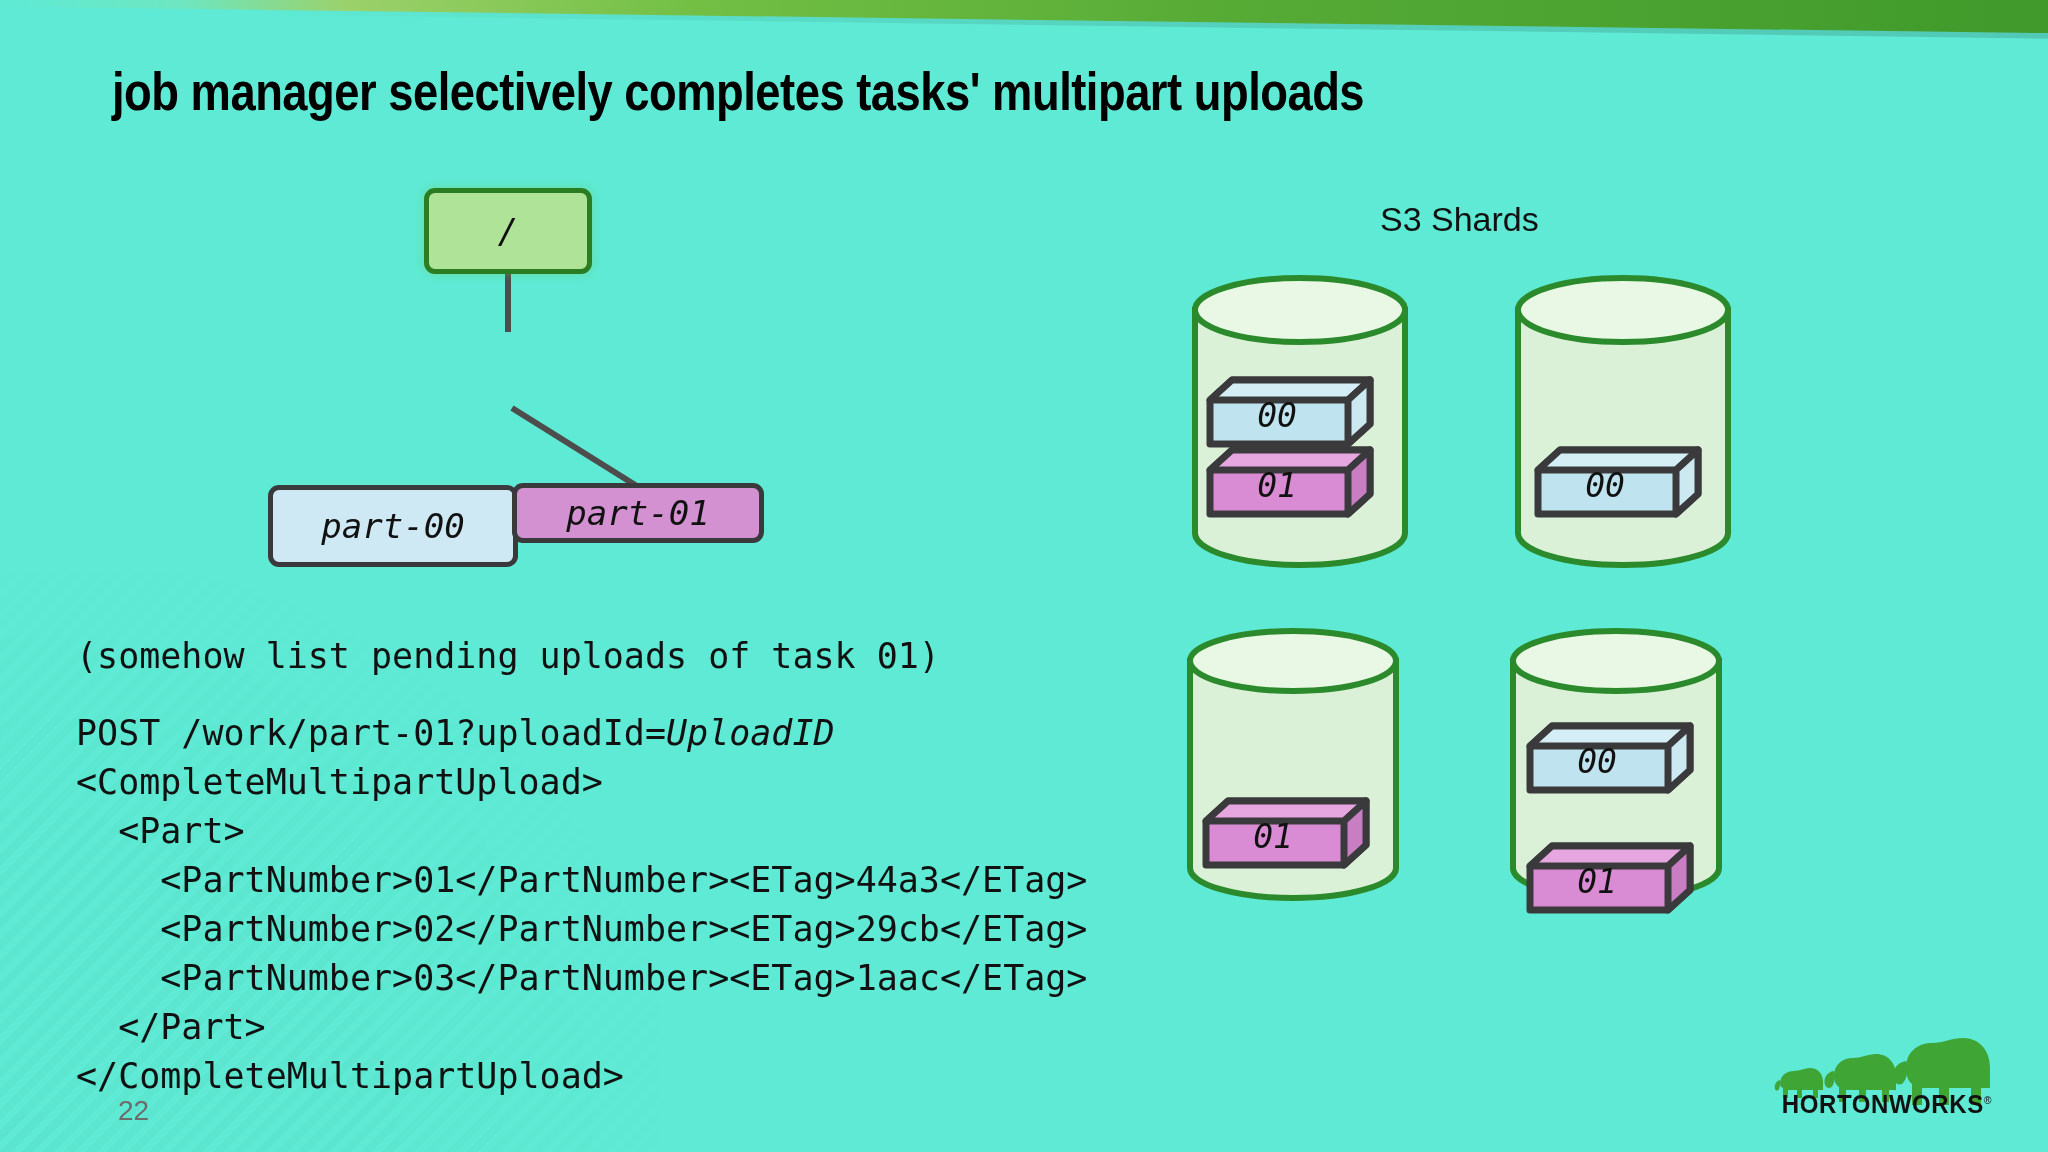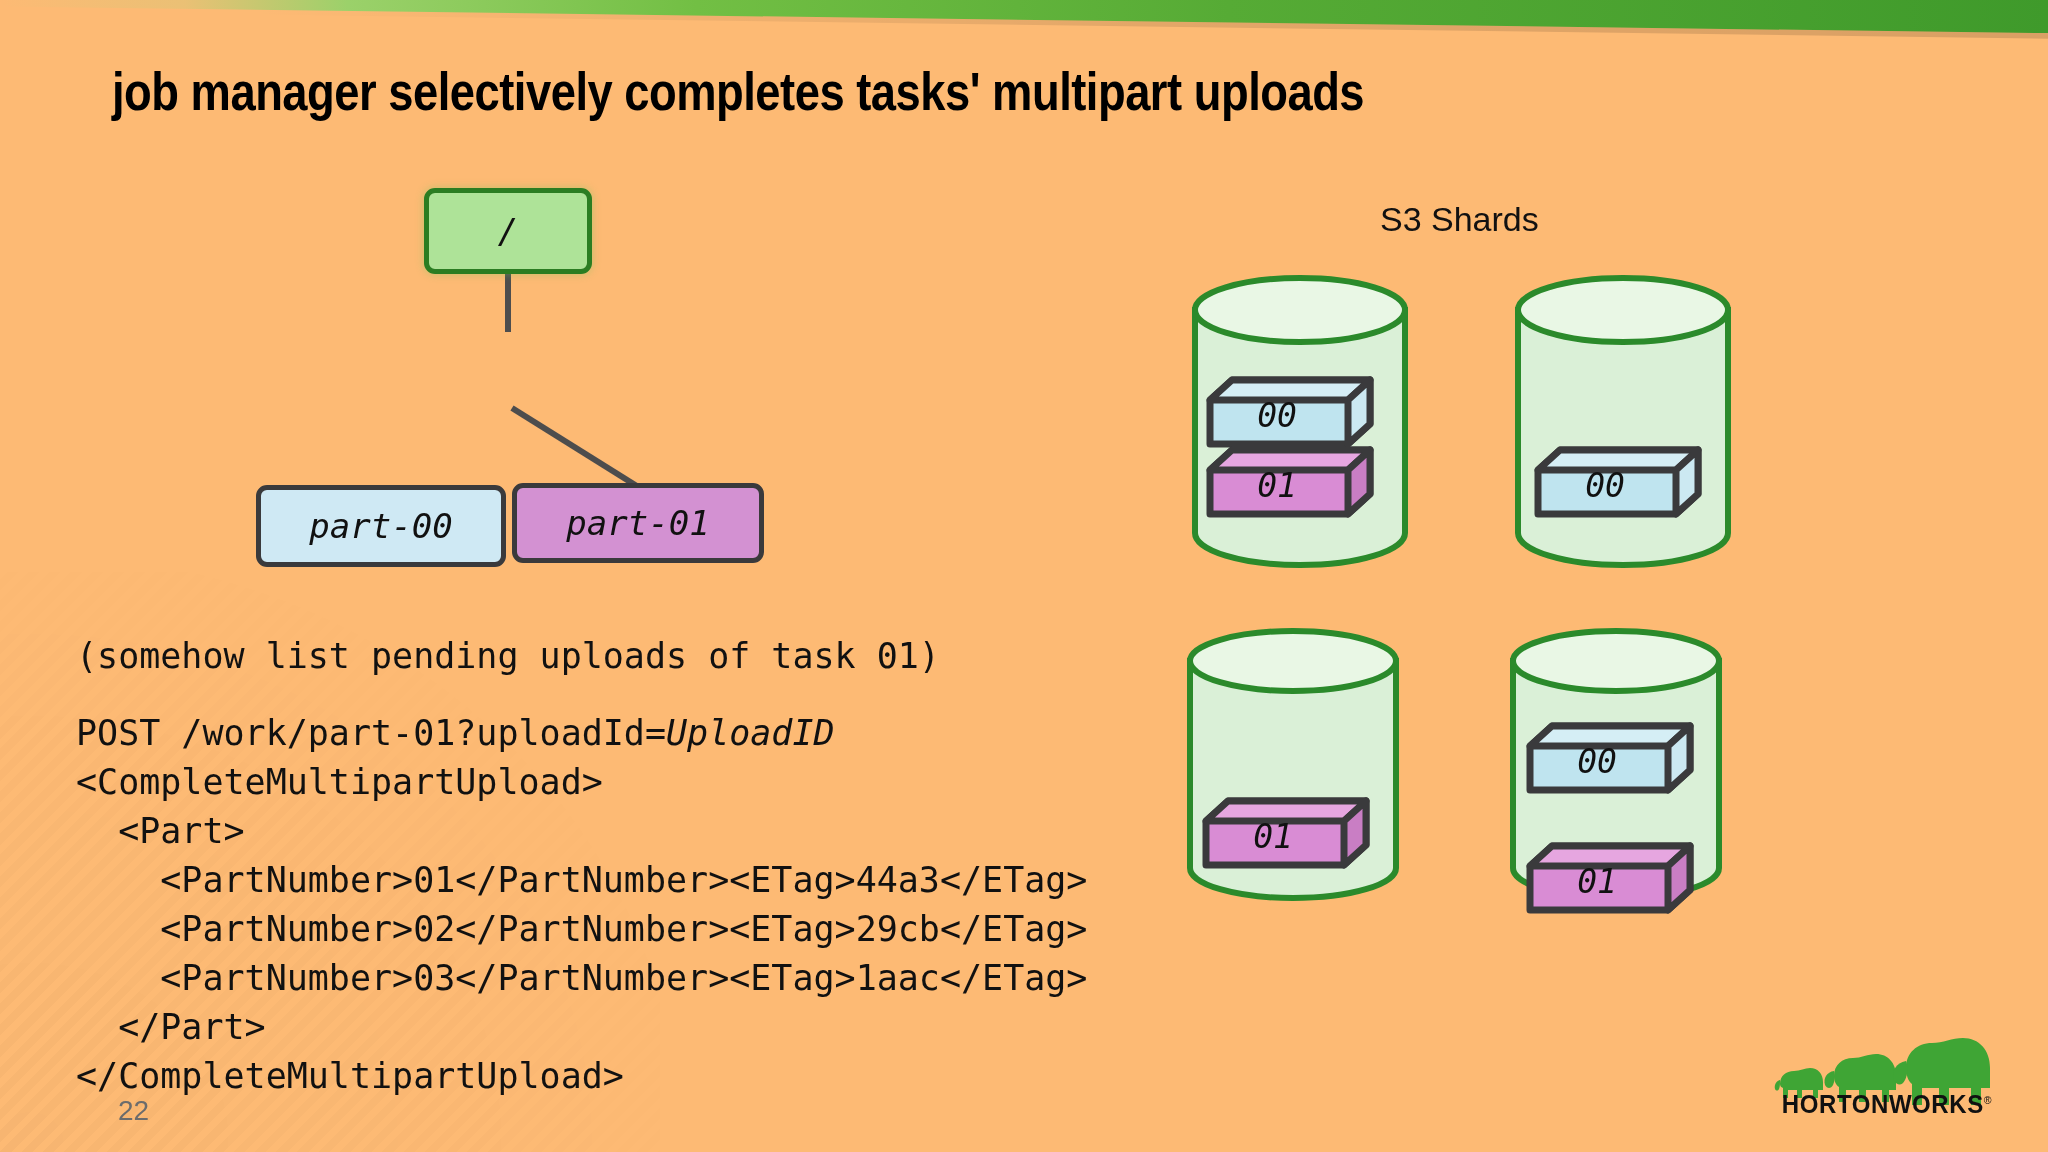--- a/index.html
+++ b/index.html
@@ -8,21 +8,21 @@
     width: 2048px;
     height: 1152px;
     overflow: hidden;
     background: #ffffff;
   }
 
   #slide {
     position: relative;
     width: 2048px;
     height: 1152px;
-    background: #fdba74;
+    background: #5eead4;
     font-family: "Liberation Sans", sans-serif;
     overflow: hidden;
   }
 
   
   .watermark {
     position: absolute;
     left: -40px;
     bottom: -40px;
     width: 700px;
@@ -103,29 +103,30 @@
     line-height: 1;
   }
   .node-green {
     background: #aee398;
     border: 5px solid #2b7d22;
     box-shadow: 0 0 9px rgba(120,200,95,0.45);
   }
   .node-blue {
     background: #cfe9f4;
     border: 5px solid #3a3a3c;
+    margin-left: 12px;
   }
   .node-purple {
     background: #d391d2;
     border: 5px solid #3a3a3c;
   }
   .node-root  { left: 424px; top: 188px; width: 168px; height: 86px; }
   .node-work  { left: 424px; top: 330px; width: 168px; height: 80px; }
   .node-p00   { left: 256px; top: 485px; width: 250px; height: 82px; }
-  .node-p01   { left: 512px; top: 483px; width: 252px; height: 80px; }
+  .node-p01   { left: 512px; top: 483px; width: 252px; height: 60px; }
 
   
   .codearea {
     position: absolute;
     left: 76px;
     top: 632px;
     width: 1080px;
     font-family: "DejaVu Sans Mono", "Liberation Mono", monospace;
     font-size: 35px;
     line-height: 49px;

